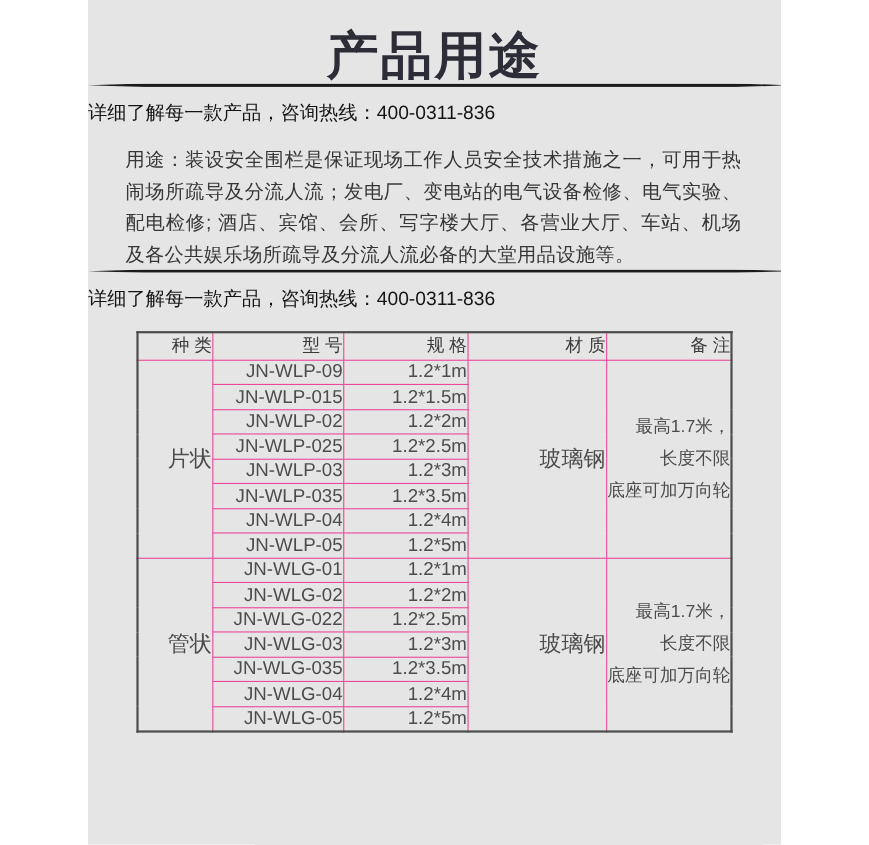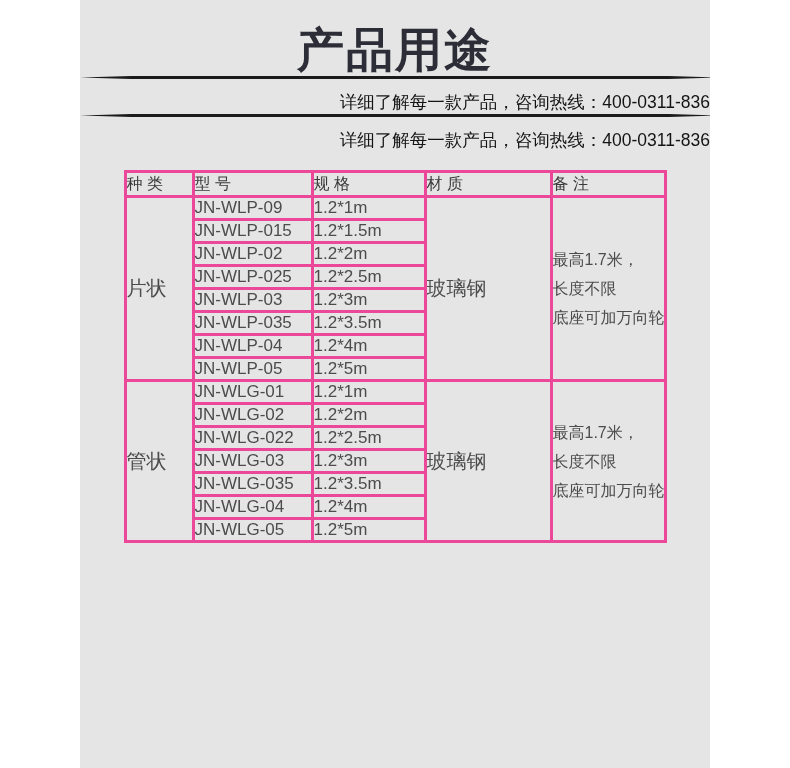--- a/index.html
+++ b/index.html
@@ -28,21 +28,21 @@
   .section-title.second { margin-top: 17px; }
   .title-divider {
     width: 640px;
     height: 3px;
     margin: 0 auto;
     background: #1b1b1b;
     clip-path: polygon(0 50%, 8% 0, 92% 0, 100% 50%, 92% 100%, 8% 100%);
   }
   .subtitle {
     margin-top: 11px;
-    text-align: right;
+    text-align: left;
     font-size: 17.5px;
     line-height: 24px;
     color: #141414;
   }
   .usage-paragraph {
     margin: 17px 36px 0 34px;
     font-size: 17.5px;
     line-height: 28.5px;
     text-align: justify;
     text-align-last: left;
@@ -50,22 +50,22 @@
     letter-spacing: 0.3px;
   }
   table.spec {
     width: 540px;
     margin: 18px auto 0;
     border-collapse: collapse;
     table-layout: fixed;
     border: 2px solid #4d4d4d;
   }
   table.spec th, table.spec td {
-    border: 3px solid #ec4899;
-    text-align: left;
+    border: 1px solid #ec4899;
+    text-align: right;
     vertical-align: middle;
     padding: 0;
     overflow: hidden;
     white-space: nowrap;
   }
   table.spec thead tr { height: 25px; }
   table.spec tbody tr { height: 22.5px; }
   table.spec th {
     font-weight: 400;
     font-size: 16px;
@@ -87,20 +87,21 @@
 </style>
 </head>
 <body>
 
 <div class="page">
 
   <div class="section-title">产品用途</div>
   <div class="title-divider"></div>
   <div class="subtitle">详细了解每一款产品，咨询热线：400-0311-836</div>
 
+  <p class="usage-paragraph">用途：装设安全围栏是保证现场工作人员安全技术措施之一，可用于热闹场所疏导及分流人流；发电厂、变电站的电气设备检修、电气实验、配电检修;  酒店、宾馆、会所、写字楼大厅、各营业大厅、车站、机场及各公共娱乐场所疏导及分流人流必备的大堂用品设施等。</p>
 
   <div class="title-divider"></div>
   <div class="subtitle">详细了解每一款产品，咨询热线：400-0311-836</div>
 
   <table class="spec">
     <colgroup>
       <col style="width:68px">
       <col style="width:119px">
       <col style="width:113px">
       <col style="width:126px">

